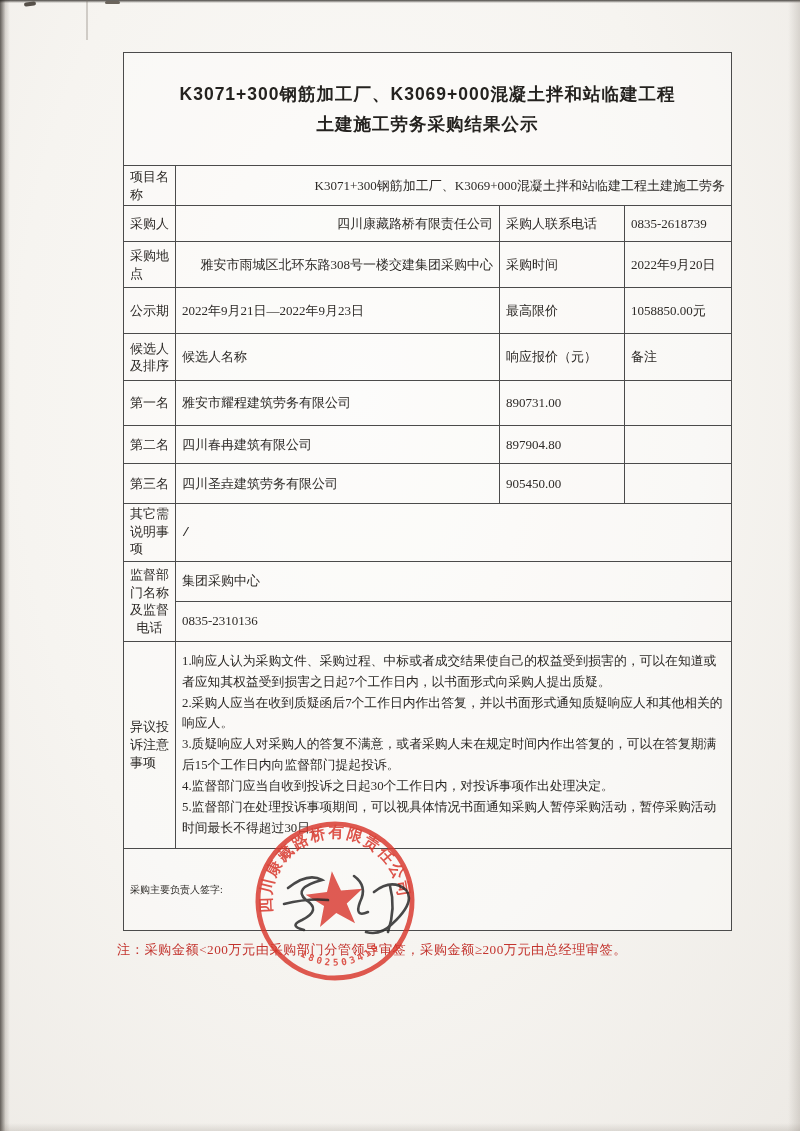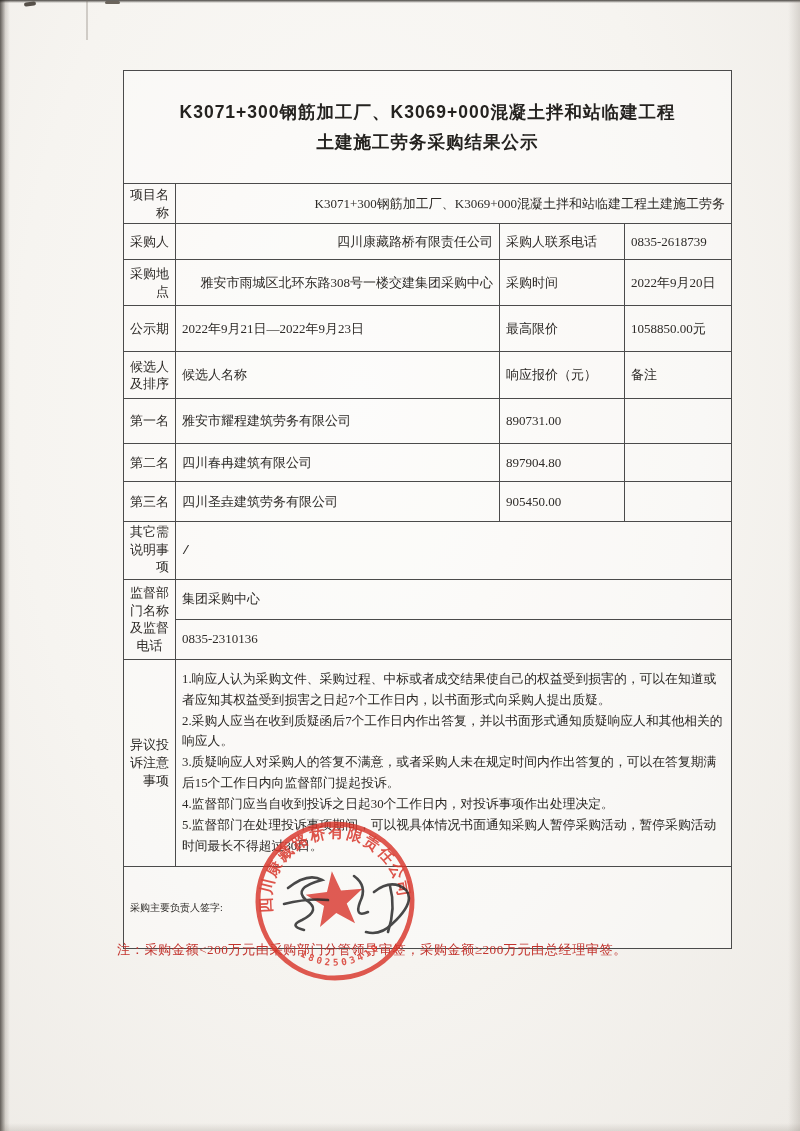--- a/index.html
+++ b/index.html
@@ -19,21 +19,21 @@
     background:linear-gradient(to bottom, rgba(45,42,38,.85), rgba(0,0,0,0));}
   .edge-right{position:absolute;right:0;top:0;bottom:0;width:12px;
     background:linear-gradient(to left, rgba(120,110,100,.22), rgba(0,0,0,0));}
   .edge-bottom{position:absolute;left:0;bottom:0;right:0;height:8px;
     background:linear-gradient(to top, rgba(120,110,100,.18), rgba(0,0,0,0));}
   .fold-line{position:absolute;left:86px;top:0;width:2px;height:40px;background:rgba(120,113,102,.30);}
   .mark-a{position:absolute;left:24px;top:2px;width:12px;height:4px;background:#57514a;border-radius:2px;transform:rotate(-8deg);}
   .mark-b{position:absolute;left:105px;top:1px;width:15px;height:3px;background:#6b645c;border-radius:2px;}
 
   table.doc{
-    position:absolute;left:123px;top:70px;width:608px;
+    position:absolute;left:123px;top:52px;width:608px;
     border-collapse:collapse;table-layout:fixed;
     background:rgba(255,255,255,.38);
   }
   table.doc td{
     border:1.5px solid #4b4b4b;
     font-size:13px;line-height:1.35;
     padding:2px 6px;
     vertical-align:middle;
     overflow:hidden;
   }
@@ -47,21 +47,21 @@
   .r-rank2{height:38px;}
   .r-rank3{height:40px;}
   .r-other{height:50px;font-family:Liberation Mono, monospace;}
   .r-super{height:40px;}
   .r-objection{height:207px;}
   .r-sign{height:82px;}
 
   td.title-cell{text-align:center;vertical-align:middle;}
   .title-line{font-family:"Liberation Sans","DejaVu Sans",sans-serif;
     font-size:17.5px;font-weight:600;letter-spacing:1px;line-height:30px;color:#24221f;}
-  td.lab{white-space:pre-line;padding:2px 4px;text-align:right;}
+  td.lab{white-space:pre-line;padding:2px 4px;}
   td.lab-c{text-align:center;}
   td.val-l{text-align:right;}
   td.val-c{}
   td.objection-cell{vertical-align:top;padding:24px 8px 6px 7px;margin-left:33px;}
   .obj-line{font-size:12.8px;line-height:1.63;color:#2b2825;}
   td.sign-cell{vertical-align:middle;padding-left:6px;}
   .sign-label{font-size:10px;}
 
   .footer-note{
     position:absolute;left:117px;top:941px;width:640px;

